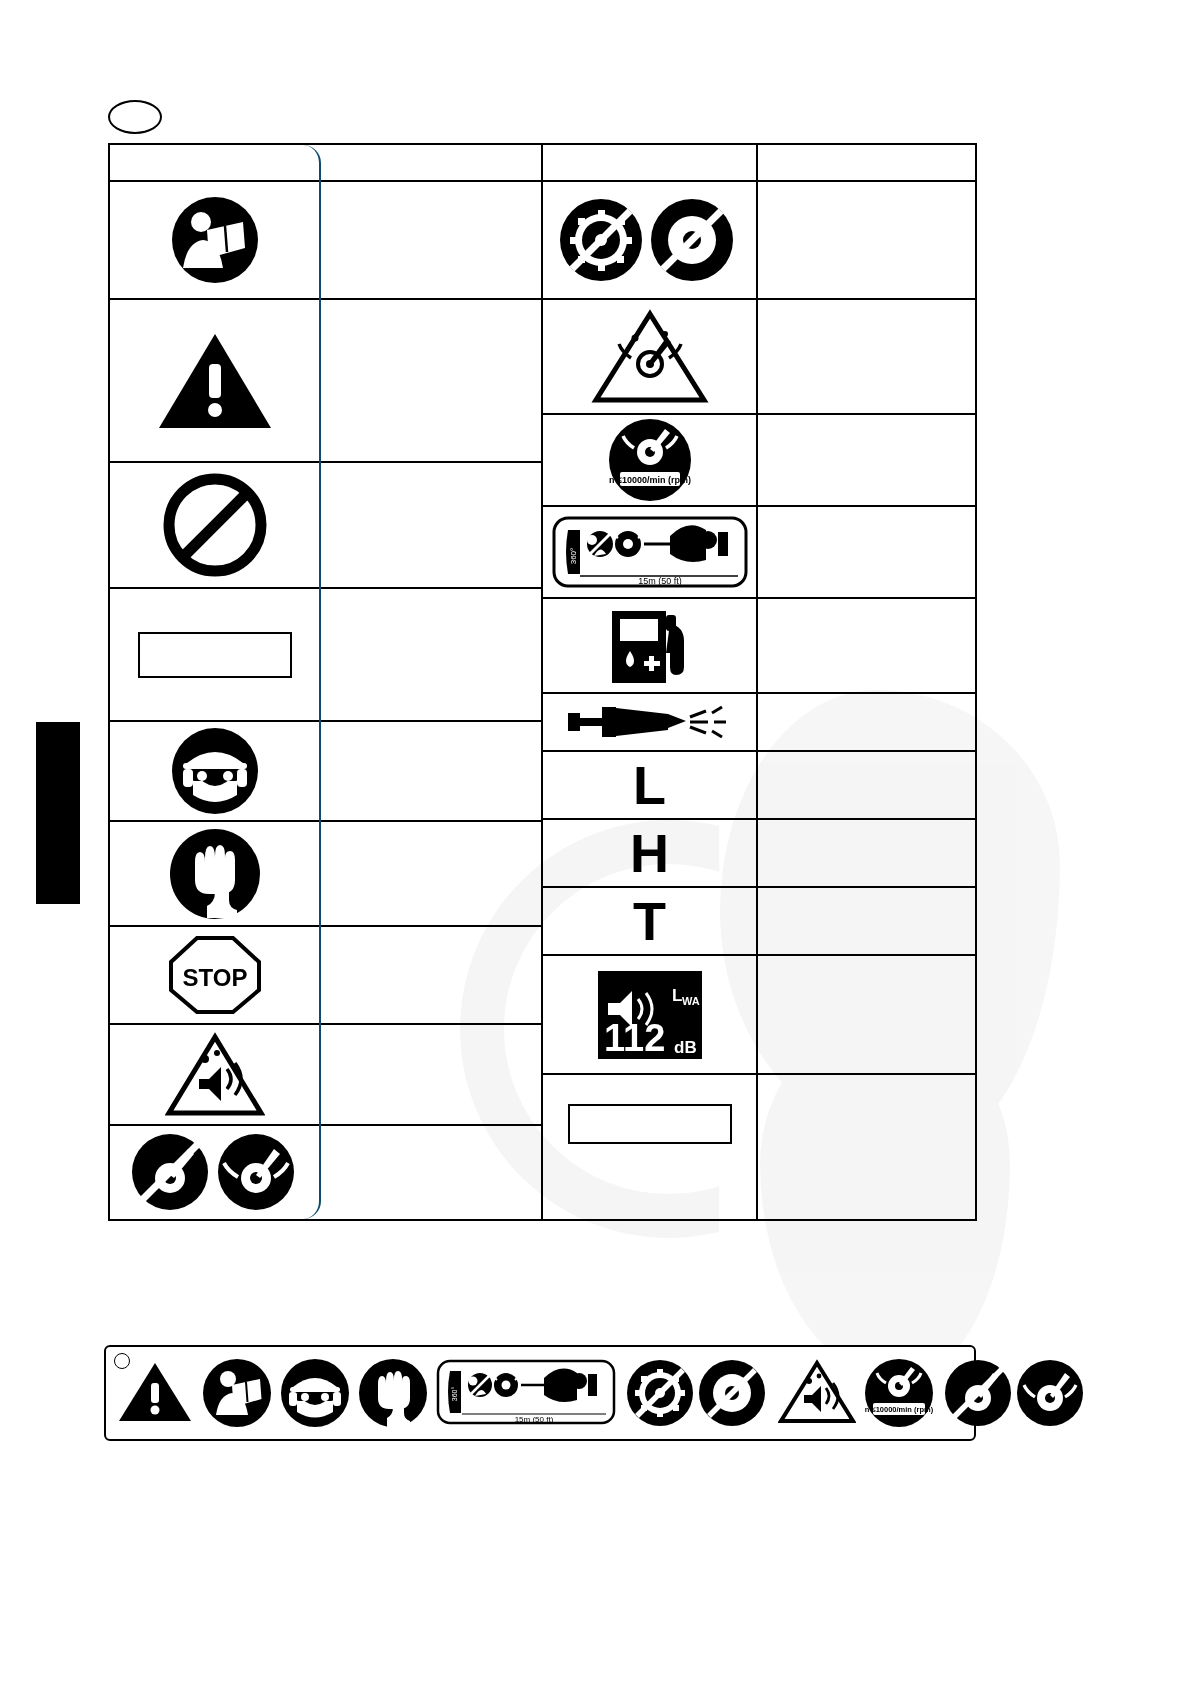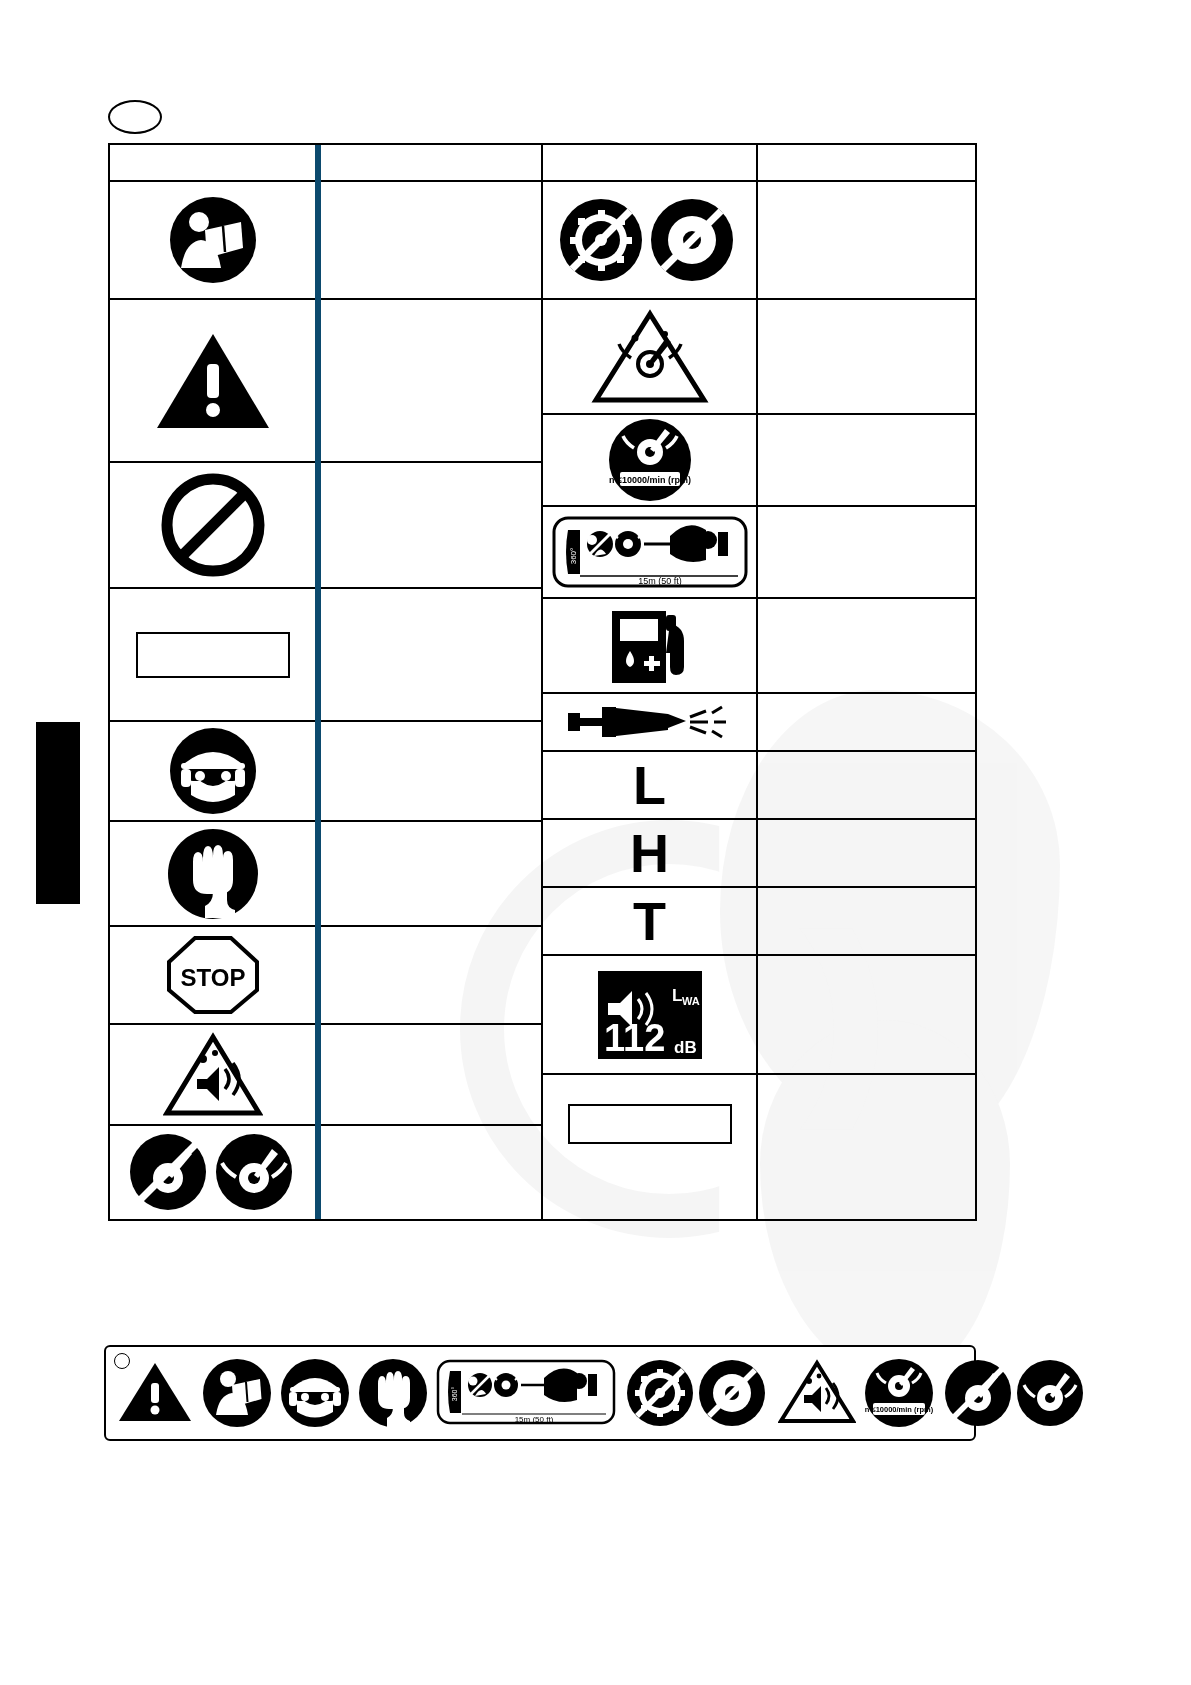--- a/index.html
+++ b/index.html
@@ -37,21 +37,21 @@
     position:absolute;left:108px;top:100px;width:50px;height:30px;
     border:2.5px solid #000;border-radius:50%;
   }
 
   
   .table{
     position:absolute;left:108px;top:143px;width:869px;height:1078px;
     border:2px solid #000;box-sizing:border-box;display:flex;
   }
   .col{box-sizing:border-box;height:100%;}
-  .col-icon-l{width:211px;border-right:6px solid #0c4a6e;}
+  .col-icon-l{width:211px;border-right:2px solid #0c4a6e;border-radius:18px;}
   .col-text-l{width:222px;border-right:2px solid #000;}
   .col-icon-r{width:215px;border-right:2px solid #000;}
   .col-text-r{width:auto;flex:1;}
 
   .cell{
     box-sizing:border-box;border-bottom:2px solid #000;
     display:flex;align-items:center;justify-content:center;
     position:relative;overflow:hidden;
   }
   .cell:last-child{border-bottom:none;}

